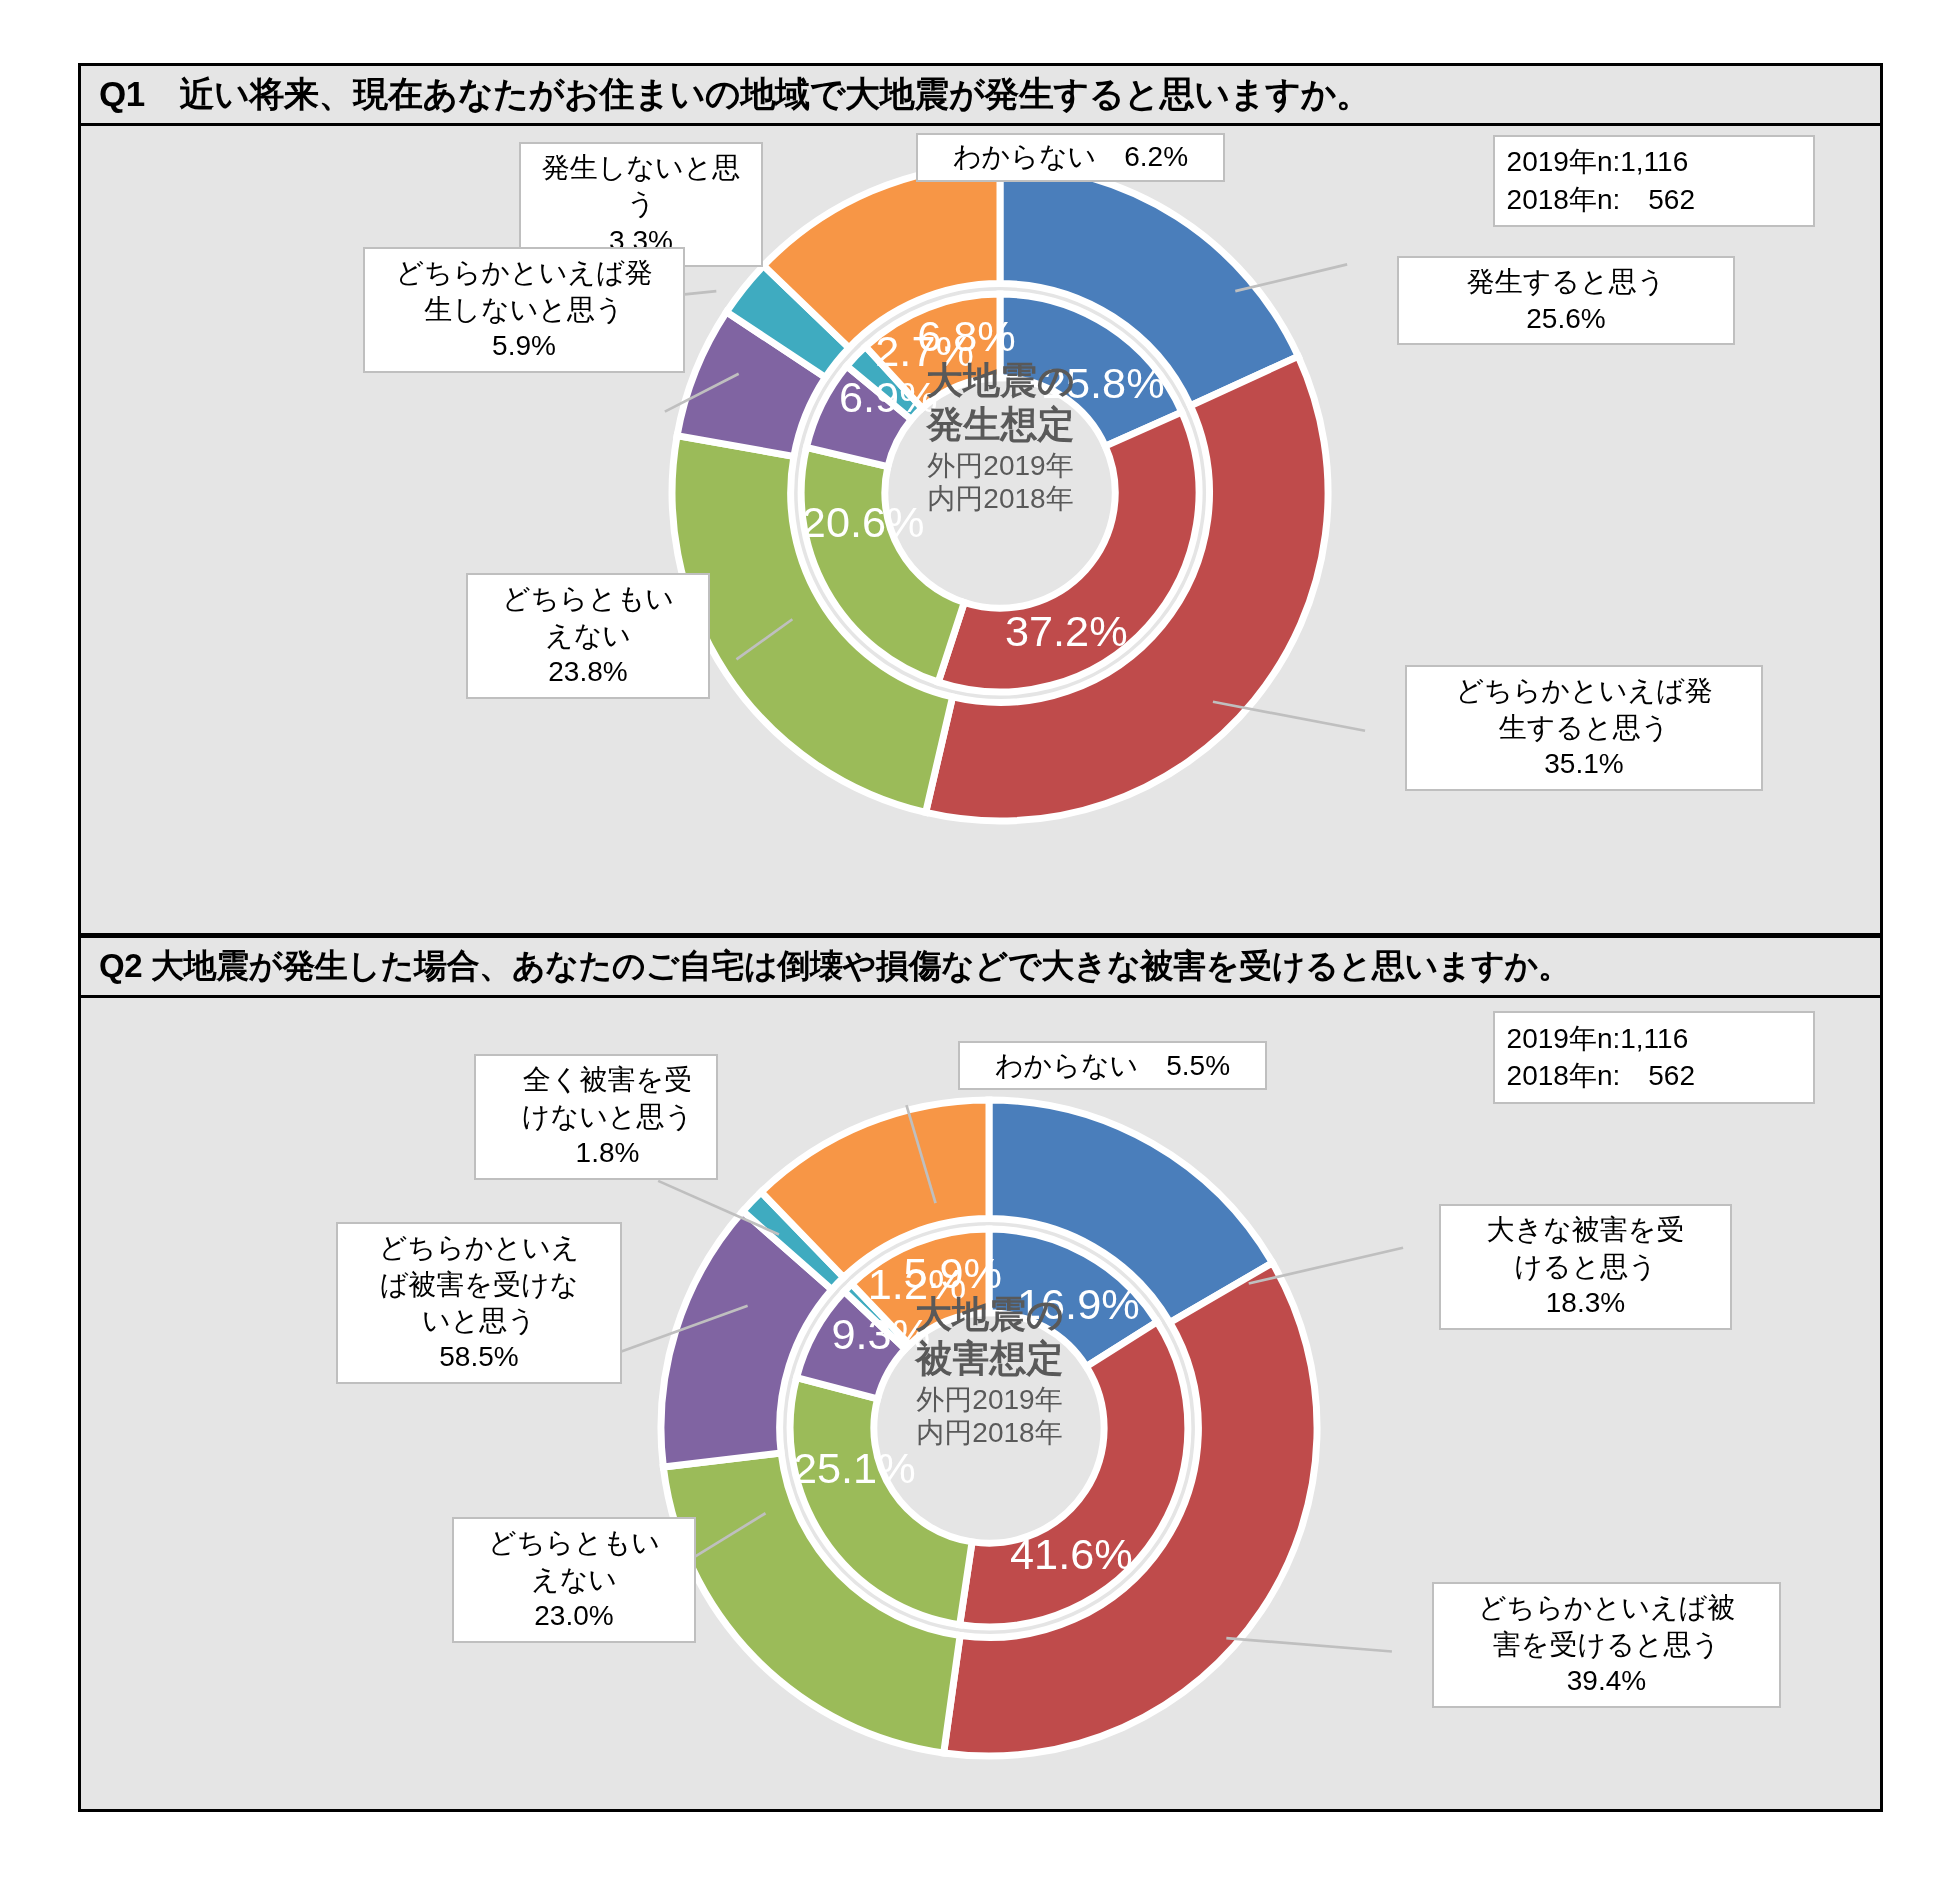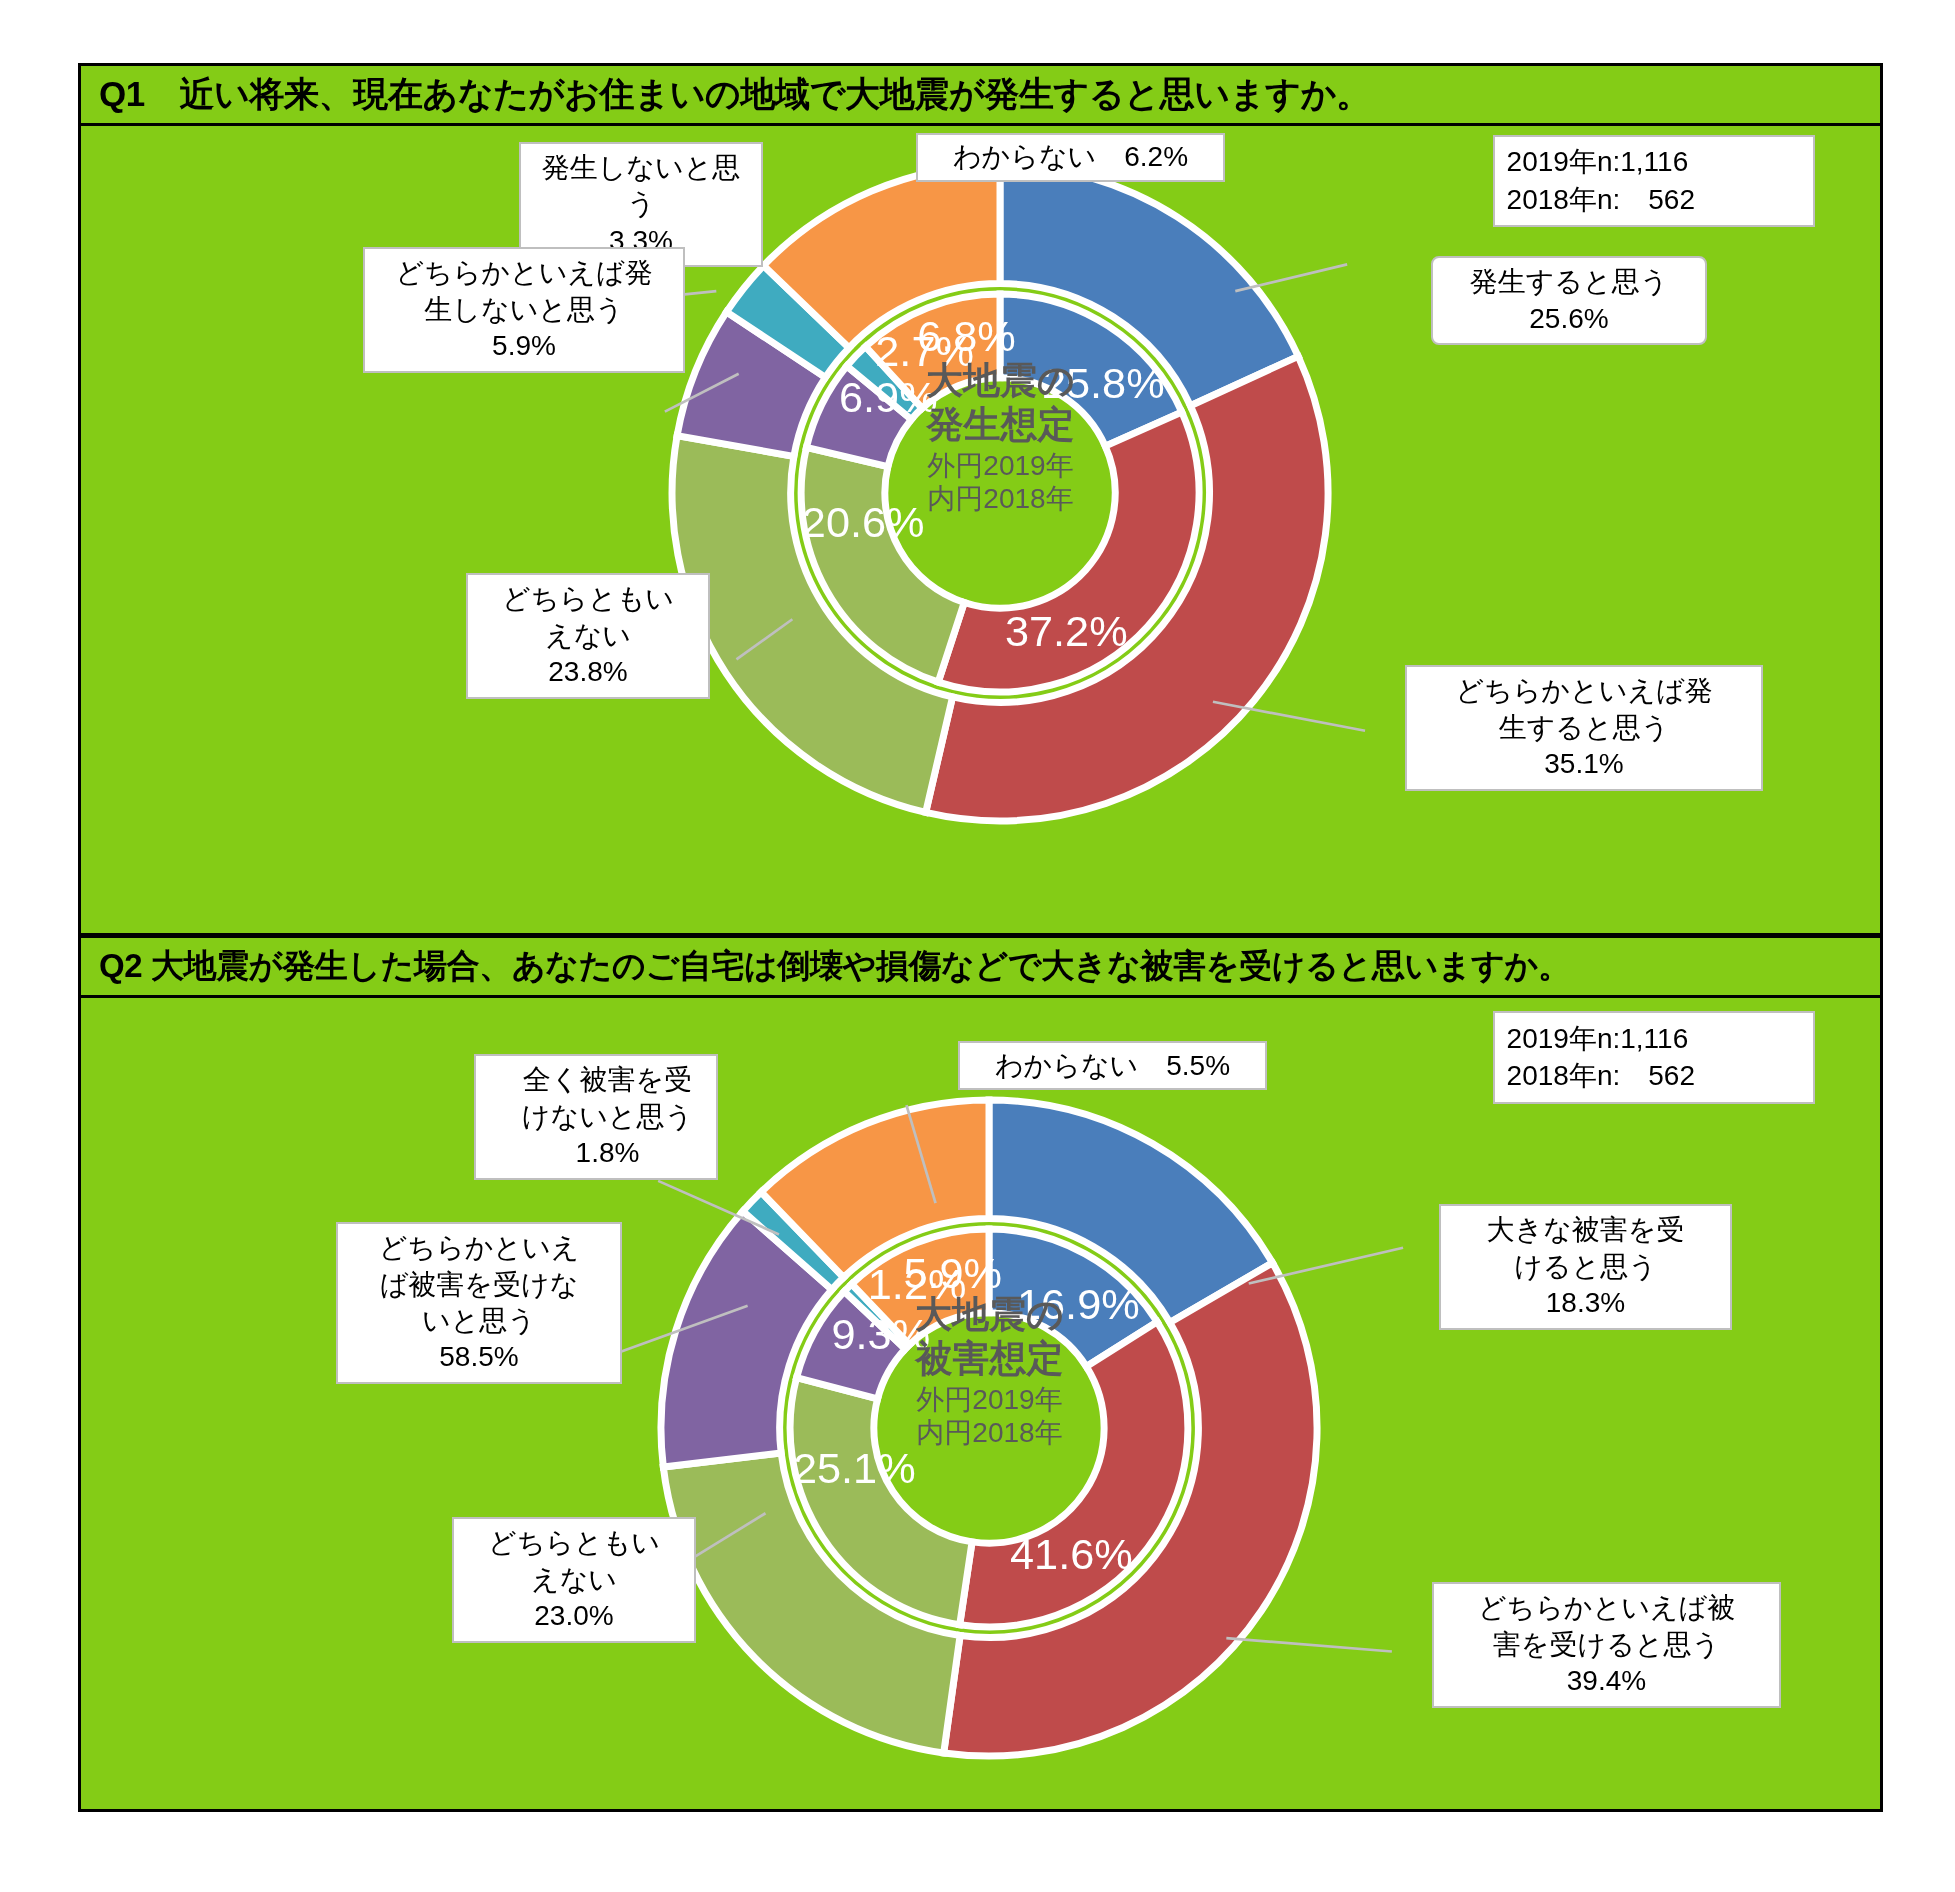--- a/index.html
+++ b/index.html
@@ -8,21 +8,21 @@
     background: #ffffff;
     font-family: "Liberation Sans", "DejaVu Sans", sans-serif;
     overflow: hidden;
   }
   .page { position: relative; width: 1955px; height: 1893px; }
 
   .panel {
     position: absolute;
     left: 78px; width: 1805px;
     border: 3.1px solid #000;
-    background: #84cc16;
+    background: #e5e5e5;
   }
   #panel-q1 { top: 63px;  height: 873px; }
   #panel-q2 { top: 935px; height: 877px; }
 
   .panel-title {
     position: absolute; left: 0; top: 0; width: 100%;
     height: 60px;
     border-bottom: 3.1px solid #000;
     display: flex; align-items: center;
     padding-left: 18px;
@@ -103,21 +103,21 @@
           <path d="M2530,1290 L2870,1355"></path>
         </g>
       </svg>
 
       <div class="callout" style="left:398px; top:15.7px; width:244px;">発生しないと思う
 3.3%</div>
       <div class="callout tight" style="left:795px; top:6.7px; width:309px;">わからない　6.2%</div>
       <div class="callout" style="left:242px; top:121px; width:322px;">どちらかといえば発
 生しないと思う
 5.9%</div>
-      <div class="callout" style="left:1310px; top:130px; width:276px;border-radius:8px;">発生すると思う
+      <div class="callout" style="left:1276px; top:130px; width:338px;">発生すると思う
 25.6%</div>
       <div class="callout" style="left:345px; top:447px; width:244px;">どちらともい
 えない
 23.8%</div>
       <div class="callout" style="left:1284px; top:539px; width:358px;">どちらかといえば発
 生すると思う
 35.1%</div>
 
       <div class="nbox" style="left:1412px; top:9px; width:322px;">2019年n:1,116
 2018年n:　562</div>

